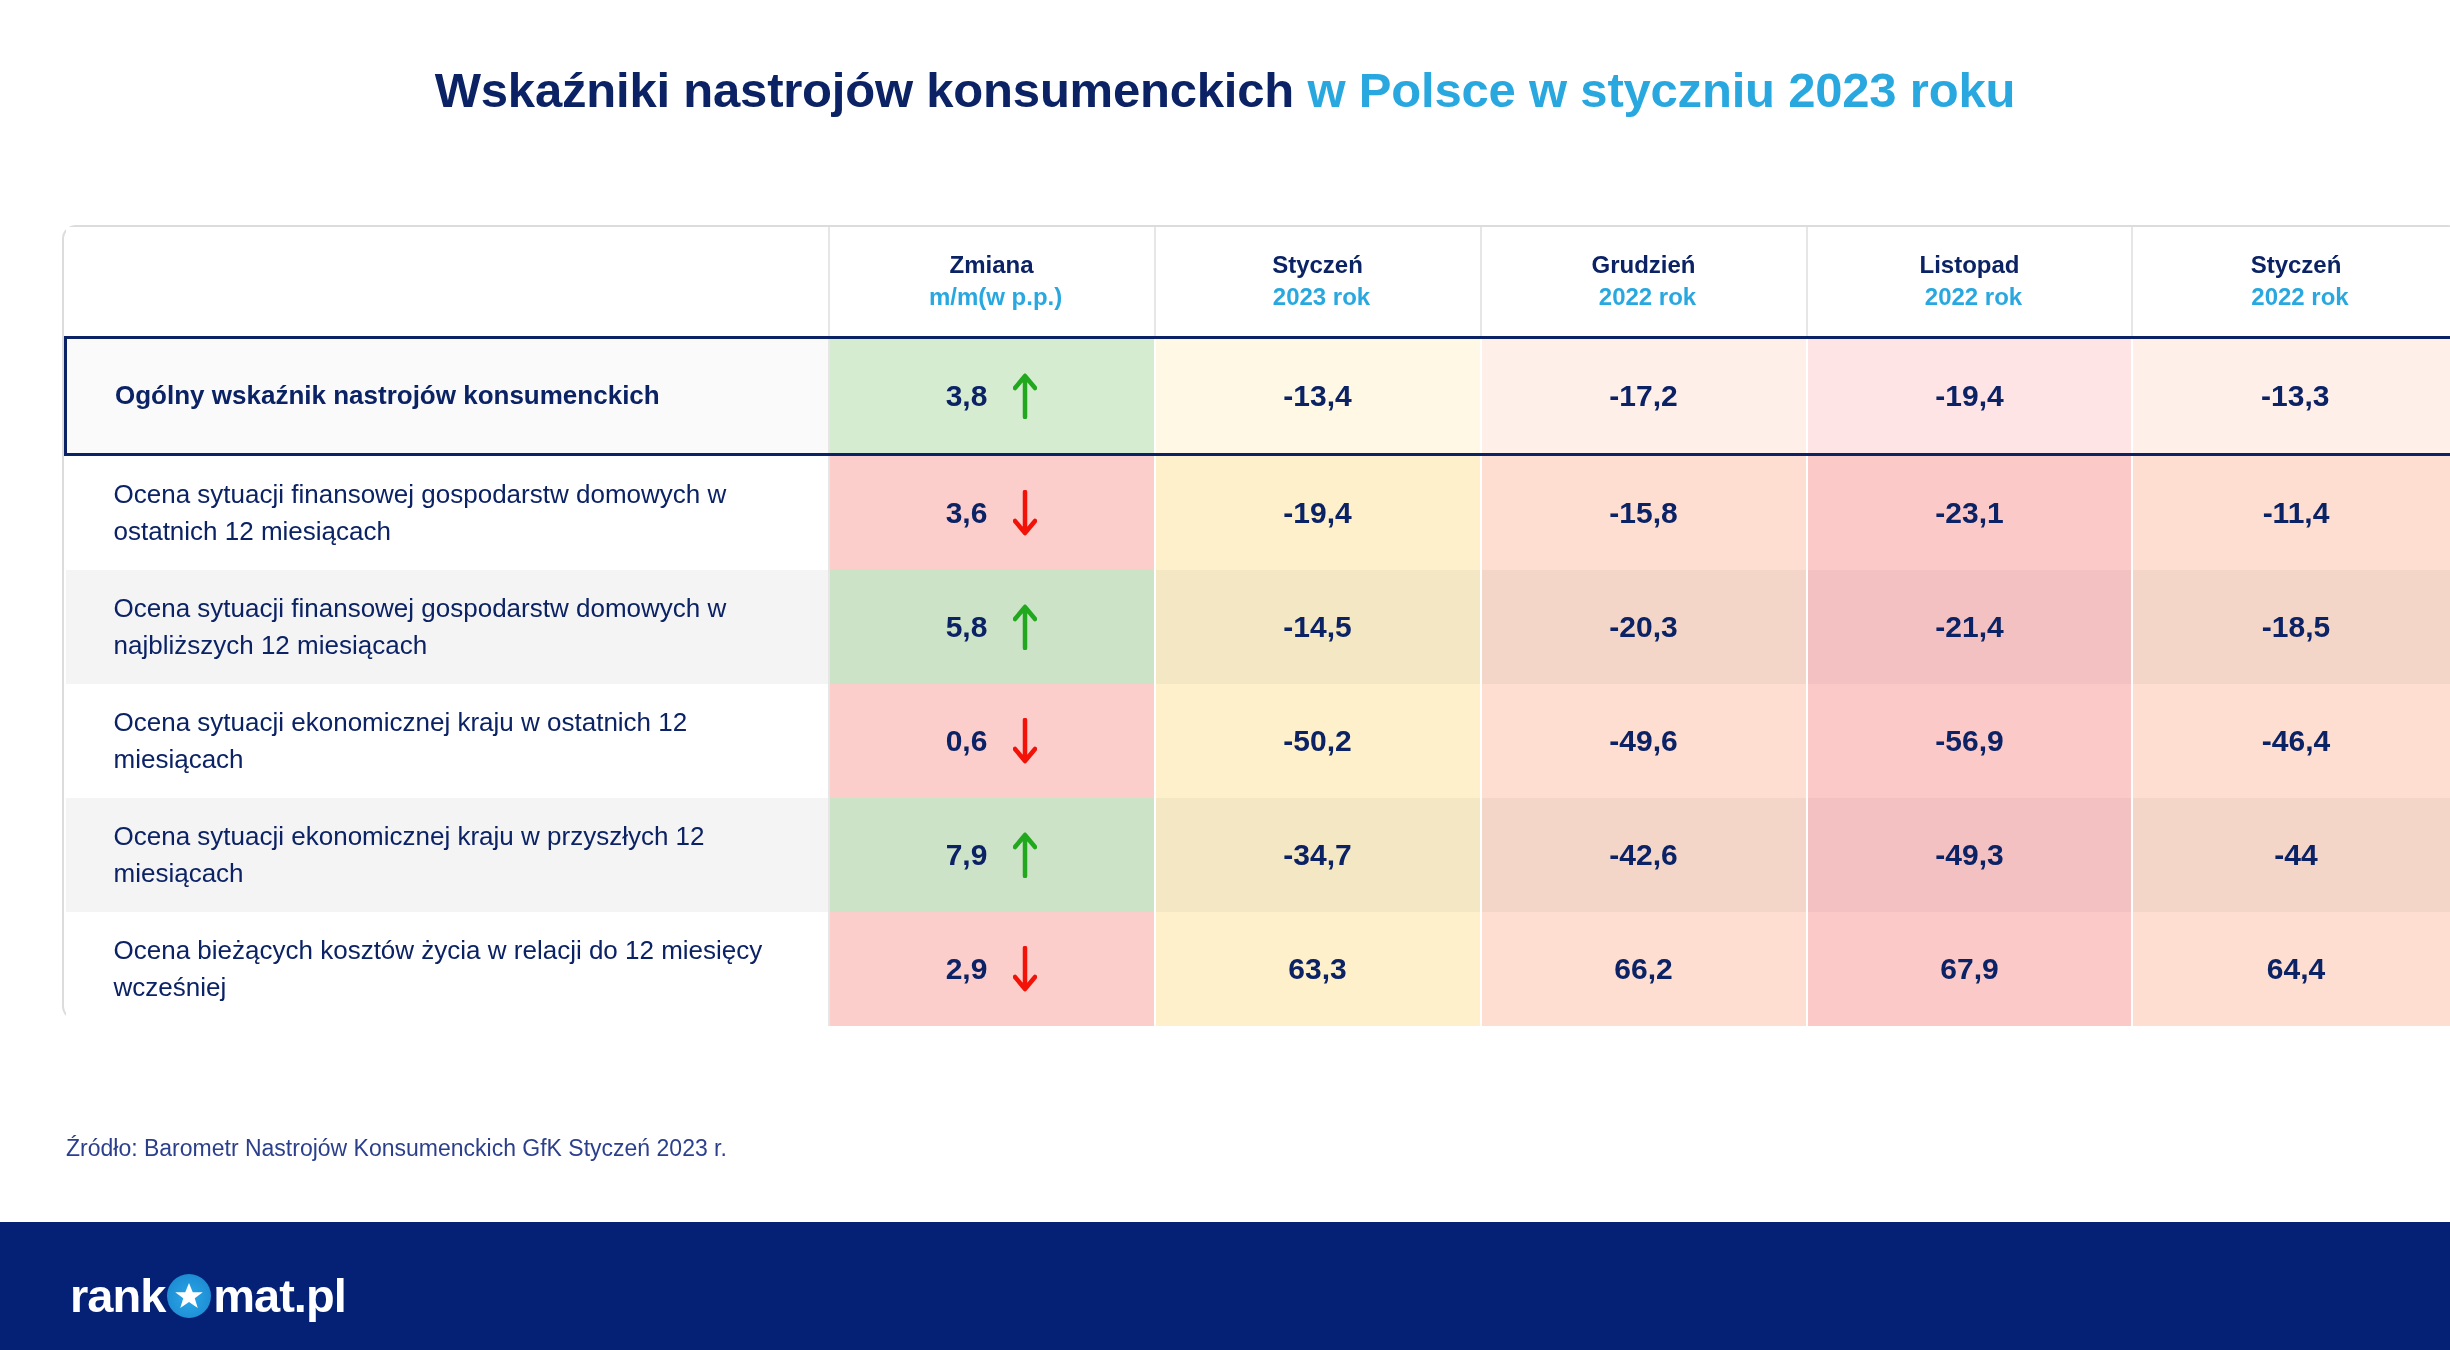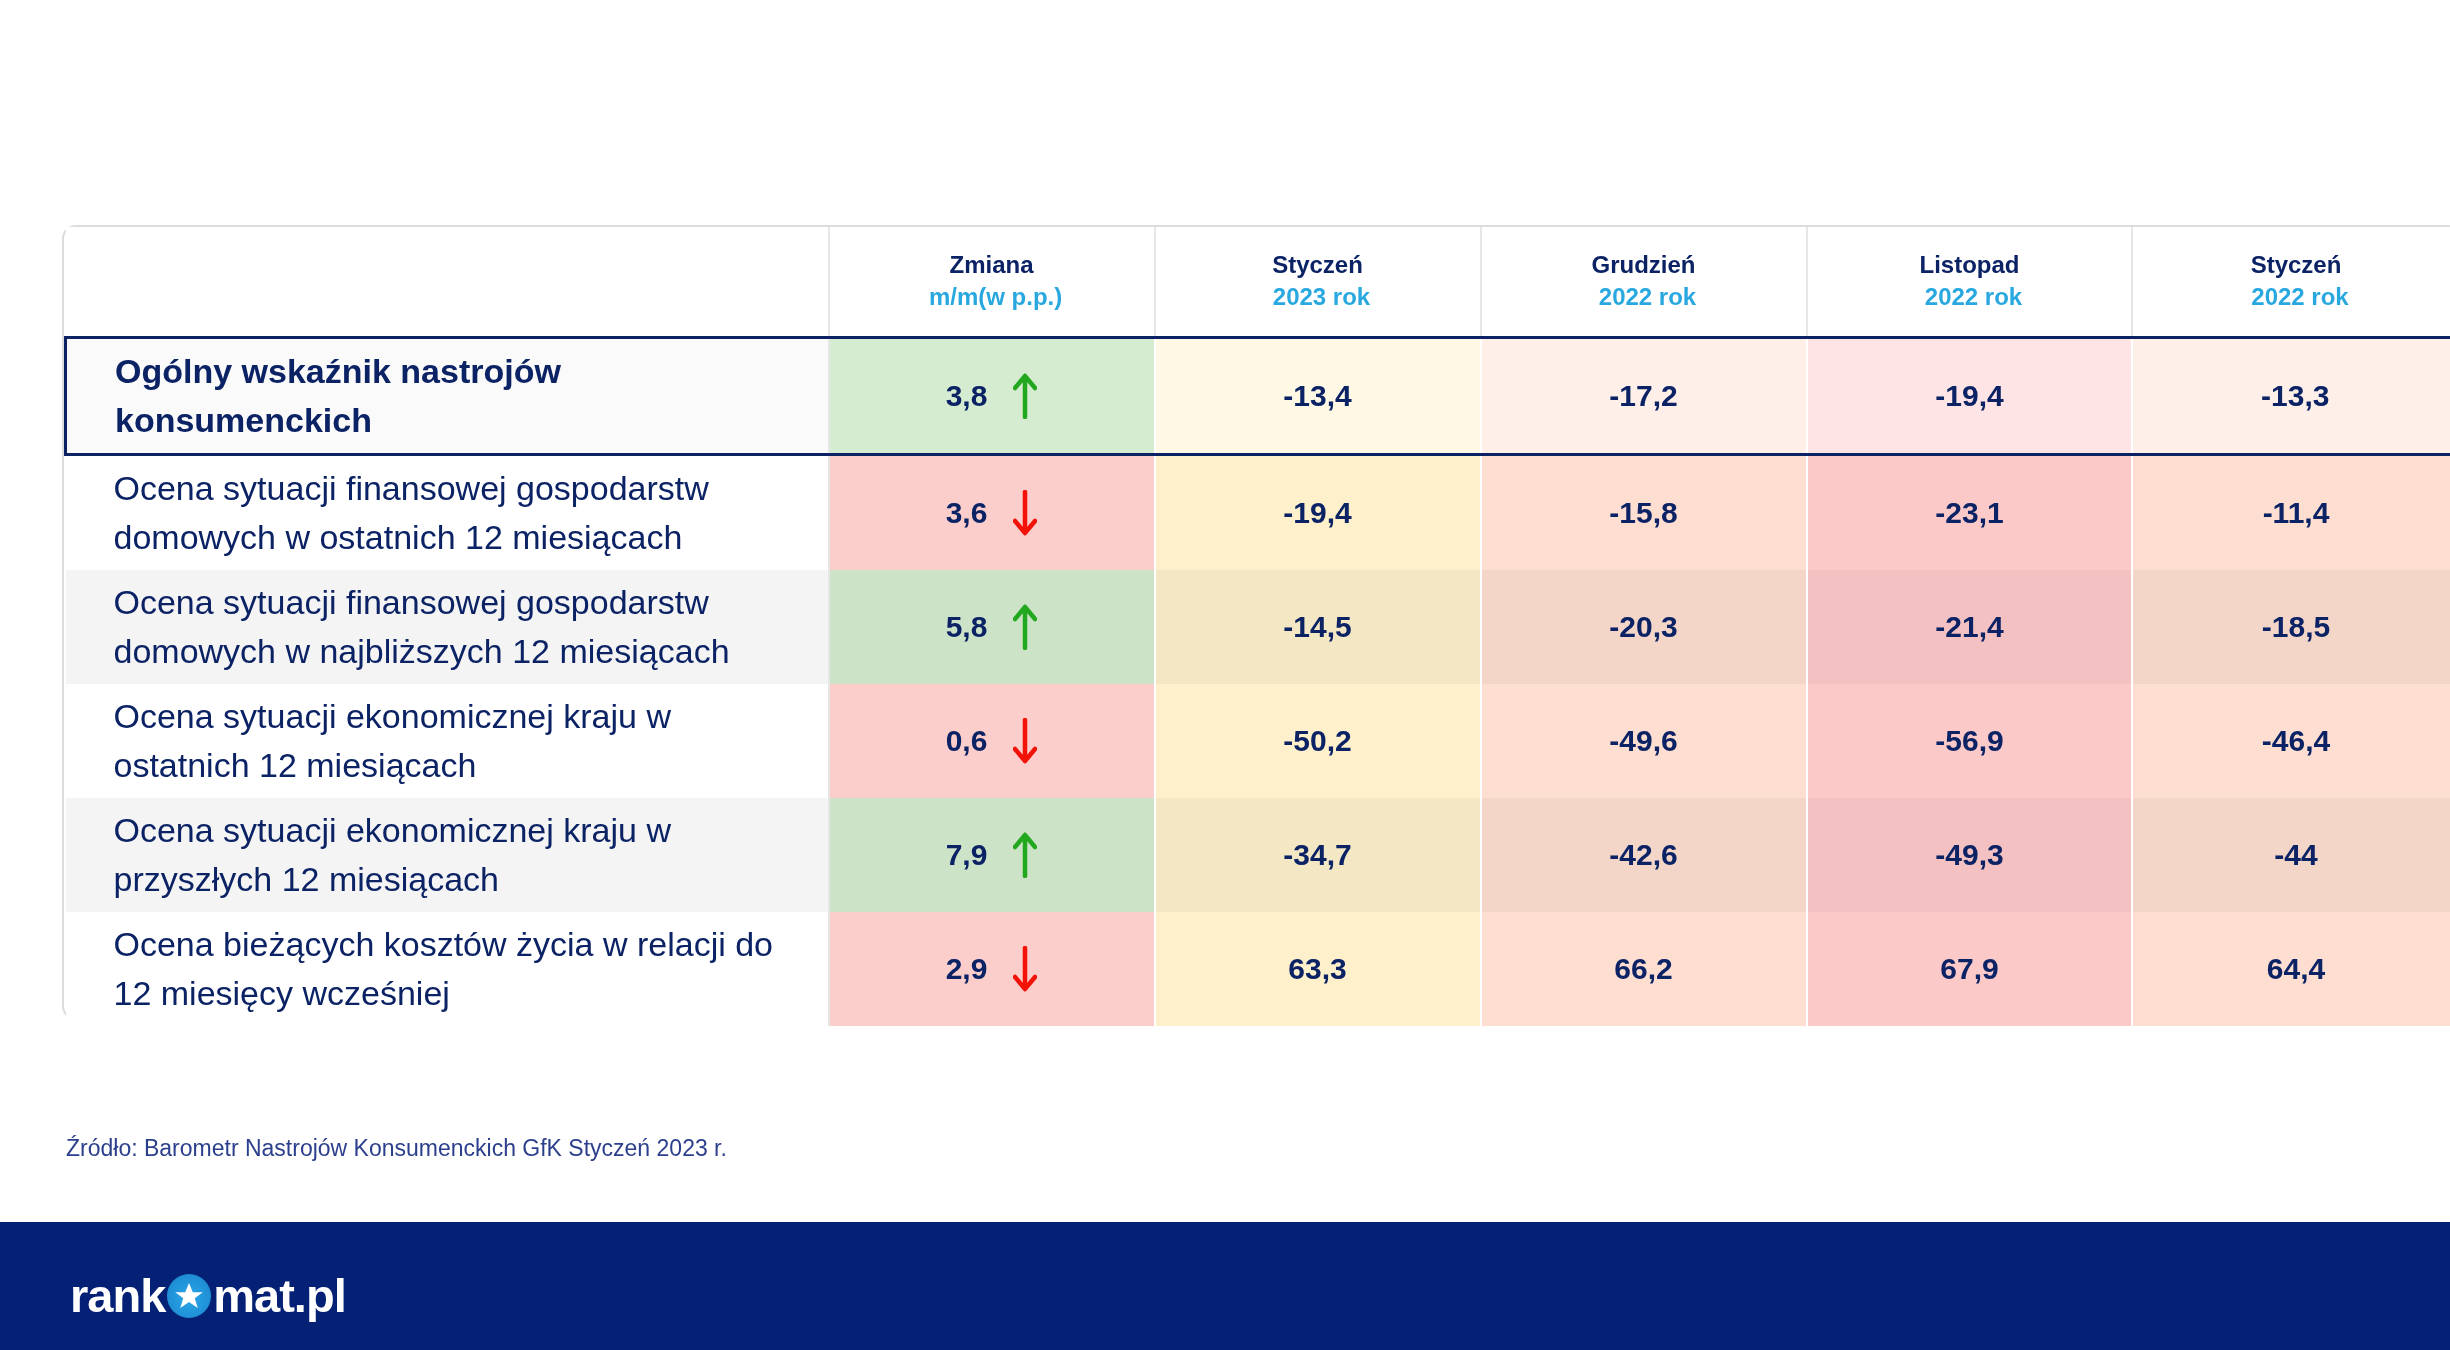--- a/index.html
+++ b/index.html
@@ -71,21 +71,21 @@
   thead th.head-data { border-left: 2px solid #e6e6e6; }
   .hd-1 { display: block; color: #0b2265; }
   .hd-2 { display: block; color: #29a8e0; padding-left: 8px; }
 
   
   tbody td { padding: 0; vertical-align: middle; }
 
   td.cell-label {
     padding-left: 48px;
     padding-right: 18px;
-    font-size: 34px;
+    font-size: 26px;
     line-height: 1.42;
     color: #0b2265;
     background: #ffffff;
   }
   tr.alt td.cell-label { background: #f4f4f4; }
   tr.hl td.cell-label  { background: #fafafa; font-weight: bold; }
 
   td.cell-change,
   td.cell-data {
     text-align: center;
@@ -172,20 +172,24 @@
     border-radius: 50%;
     background: radial-gradient(circle at 50% 55%, #2aa8e8 0%, #1f8fd6 65%, #1b7ec2 100%);
   }
   .logo-star svg { position: relative; width: 30px; height: 30px; }
 </style>
 </head>
 <body>
 
 <div class="page">
 
+  <h1 class="title">
+    <span class="t-dark">Wskaźniki nastrojów konsumenckich</span>
+    <span class="t-light">w Polsce w styczniu 2023 roku</span>
+  </h1>
 
   <div class="table-wrap">
     <table class="tbl">
       <colgroup>
         <col class="c-label">
           <col class="c-data">
           <col class="c-data">
         <col class="c-data">
           <col class="c-data">
           <col class="c-data">

